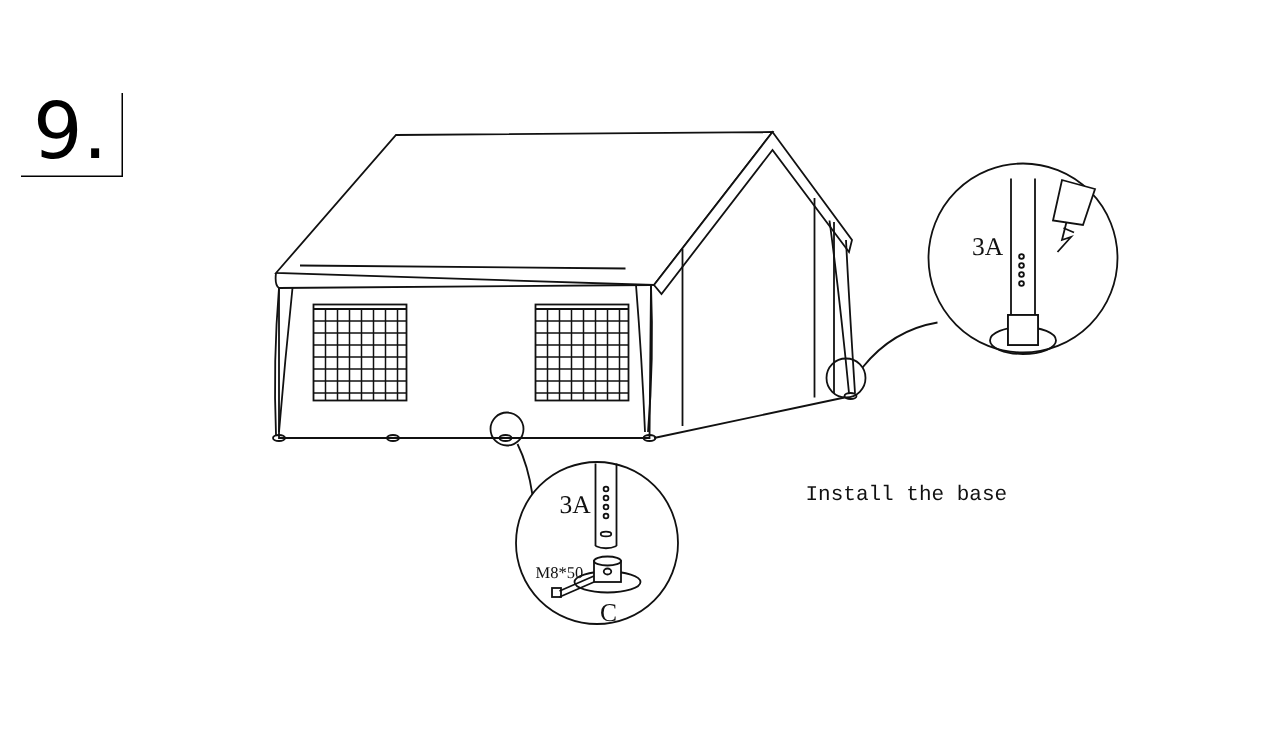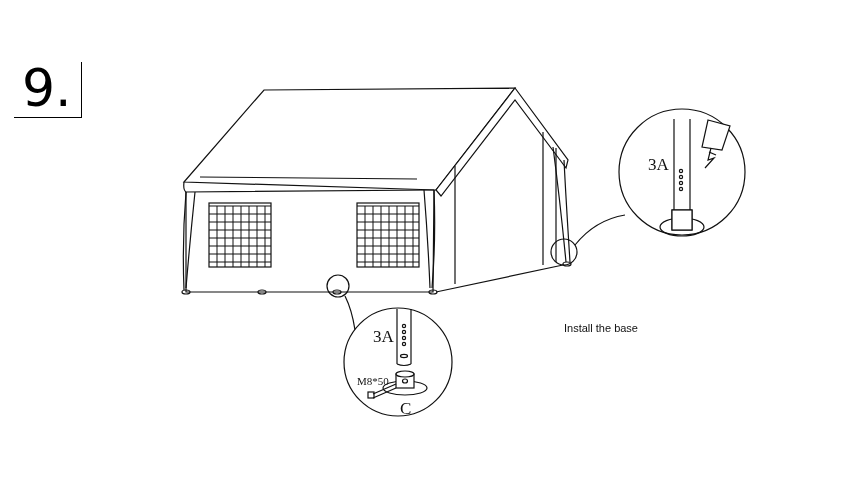--- a/index.html
+++ b/index.html
@@ -5,21 +5,21 @@
     html, body { margin: 0; padding: 0; background: #ffffff; }
     body { width: 850px; height: 500px; position: relative; overflow: hidden; font-family: "Liberation Sans", sans-serif; }
     .step-number {
       position: absolute; left: 22px; top: 58px;
       font-family: "DejaVu Sans", sans-serif; font-size: 52px; line-height: 60px; color: #000;
     }
     .step-rule-h { position: absolute; left: 14px; top: 117px; width: 68px; height: 1px; background: #000; }
     .step-rule-v { position: absolute; left: 81px; top: 62px; width: 1px; height: 56px; background: #000; }
     .caption {
       position: absolute; left: 537px; top: 322px;
-      font-family: Liberation Sans, sans-serif; font-size: 11px; color: #111; margin-left: 27px;
+      font-family: Liberation Mono, monospace; font-size: 14px; color: #111;
     }
     svg.drawing { position: absolute; left: 0; top: 0; }
     .lbl { font-family: "Liberation Serif", serif; fill: #111; }
   </style>
 </head>
 <body>
 
 <div class="step-number">9.</div>
 <div class="step-rule-h"></div>
 <div class="step-rule-v"></div>

